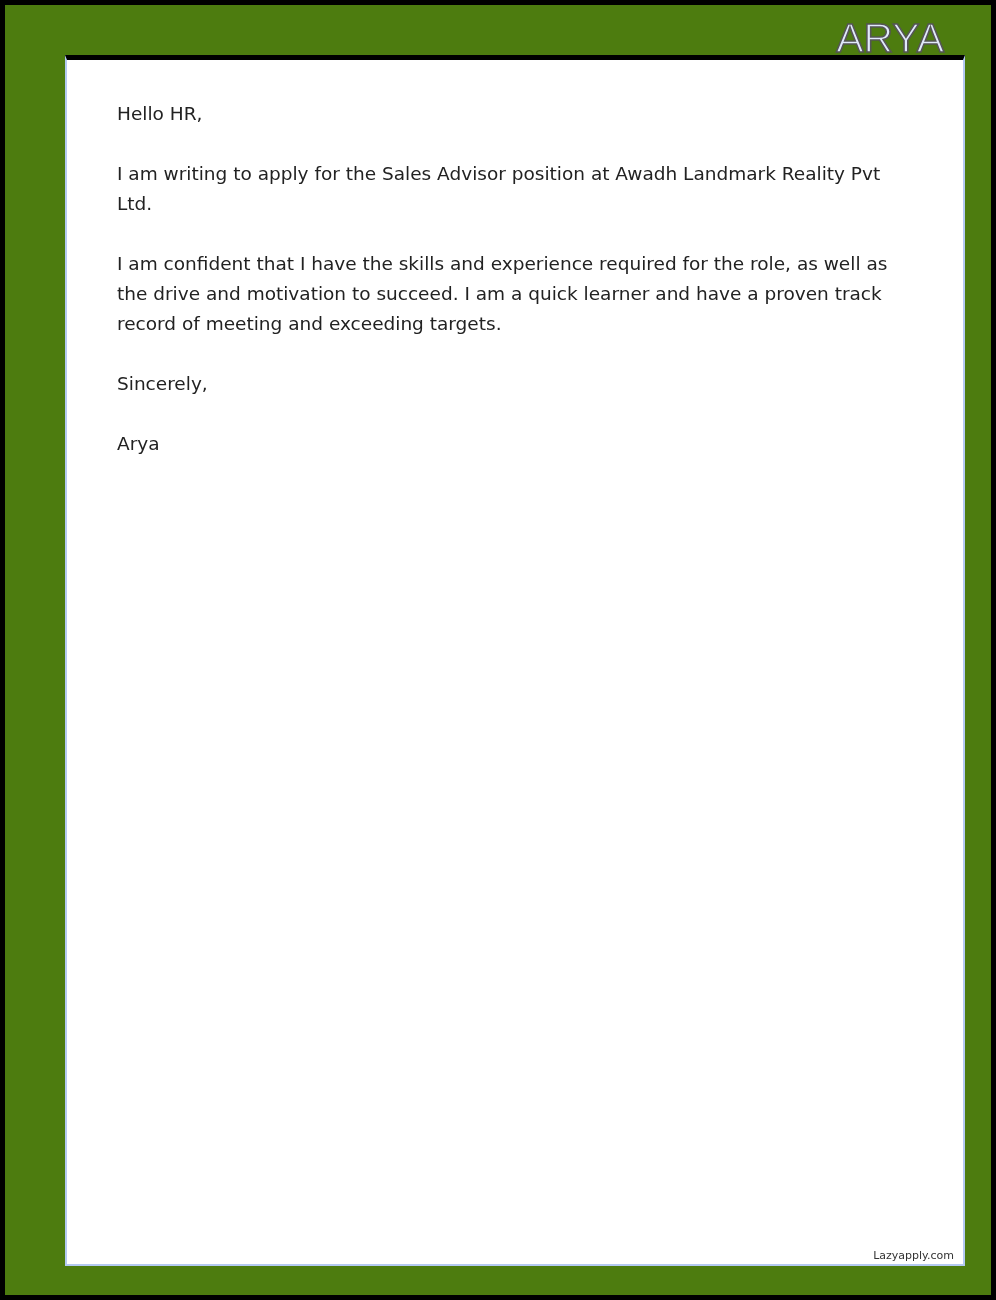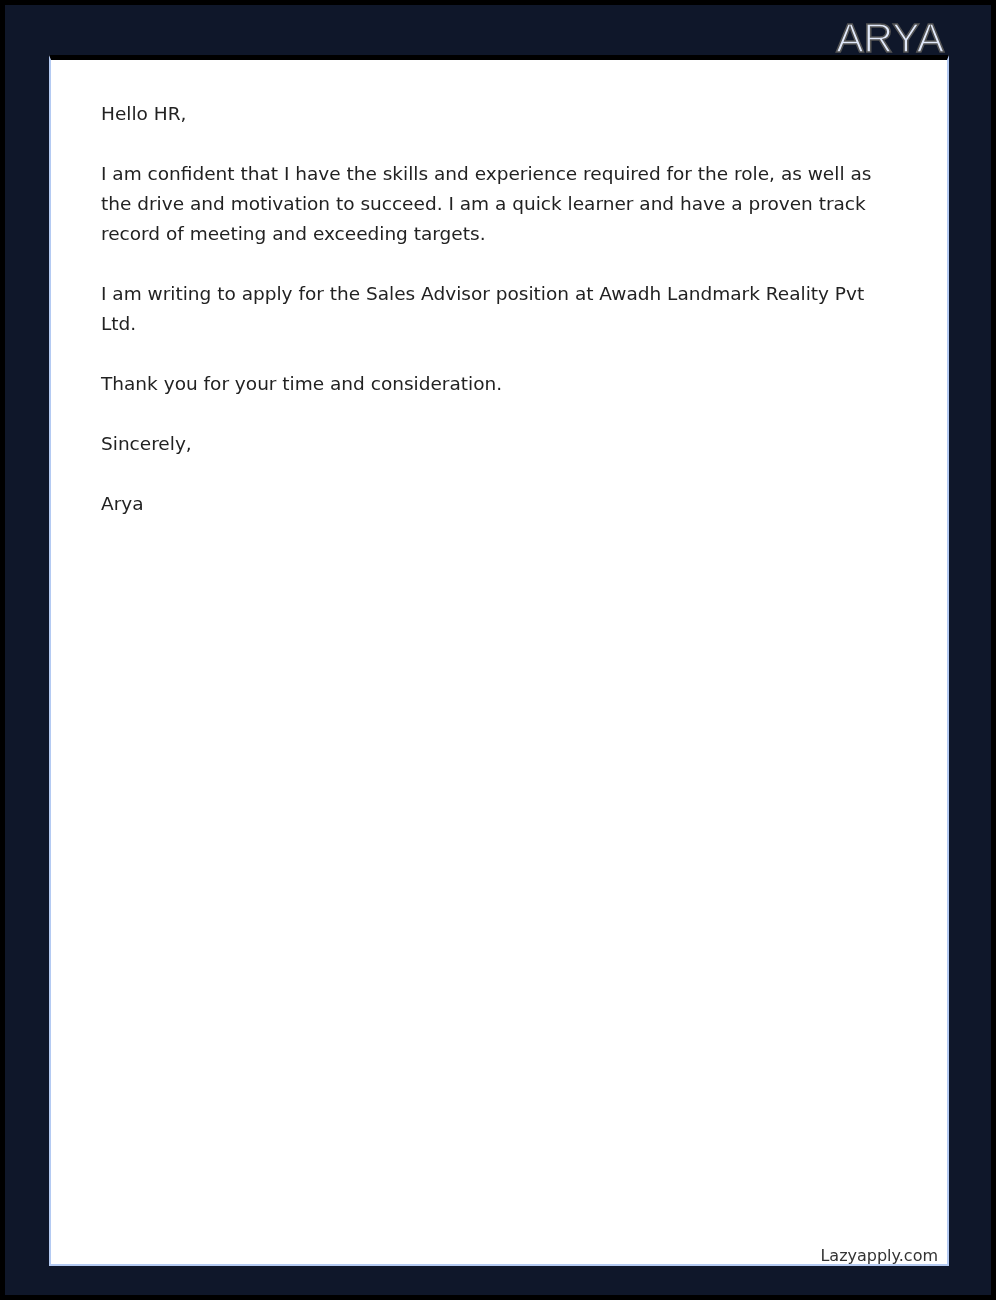--- a/index.html
+++ b/index.html
@@ -13,36 +13,36 @@
       background: #000000;
       font-family: "DejaVu Sans", sans-serif;
       overflow: hidden;
     }
     .frame {
       position: absolute;
       left: 5px;
       top: 5px;
       width: 986px;
       height: 1290px;
-      background: #0f172a;
+      background: #4d7c0f;
     }
     .header-name {
       position: absolute;
       right: 47px;
       top: 11px;
       font-family: "Liberation Sans", sans-serif;
       font-size: 41px;
       line-height: 44px;
       color: #e1e9fb;
       -webkit-text-stroke: 1.6px #555555;
       letter-spacing: 0px;
     }
     .card {
       position: absolute;
-      left: 44px;
+      left: 60px;
       top: 50px;
       width: 896px;
       height: 1204px;
       background: #ffffff;
       border-left: 2px solid #b4caf2;
       border-right: 2px solid #b4caf2;
       border-bottom: 2px solid #b4caf2;
       border-top: 5px solid #000000;
       text-decoration: underline;
     }
@@ -61,35 +61,34 @@
     .letter p.tight {
       margin-bottom: 10px;
     }
     .date {
       color: #2188e8;
     }
     .footer-brand {
       position: absolute;
       right: 9px;
       bottom: 0px;
-      font-size: 16px;
+      font-size: 11px;
       line-height: 16px;
       color: #333333;
     }
   </style>
 </head>
 <body>
 
 <div class="frame">
   <div class="header-name">ARYA</div>
 
   <div class="card">
     <div class="letter">
       <p>Hello HR,</p>
+      <p>I am writing to apply for the Sales Advisor position at Awadh Landmark Reality Pvt Ltd.</p>
       <p>I am confident that I have the skills and experience required for the role, as well as the drive and motivation to succeed. I am a quick learner and have a proven track record of meeting and exceeding targets.</p>
-      <p>I am writing to apply for the Sales Advisor position at Awadh Landmark Reality Pvt Ltd.</p>
-      <p>Thank you for your time and consideration.</p>
       <p>Sincerely,</p>
       <p class="tight">Arya</p>
     </div>
     <div class="footer-brand">Lazyapply.com</div>
   </div>
 </div>
 
 </body></html>

